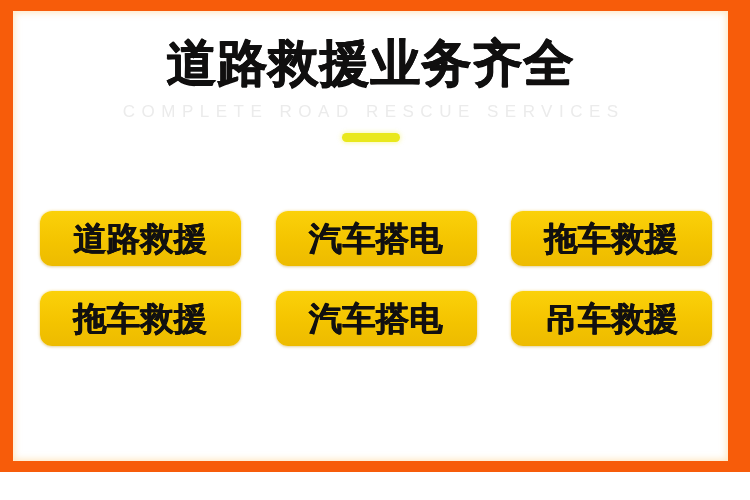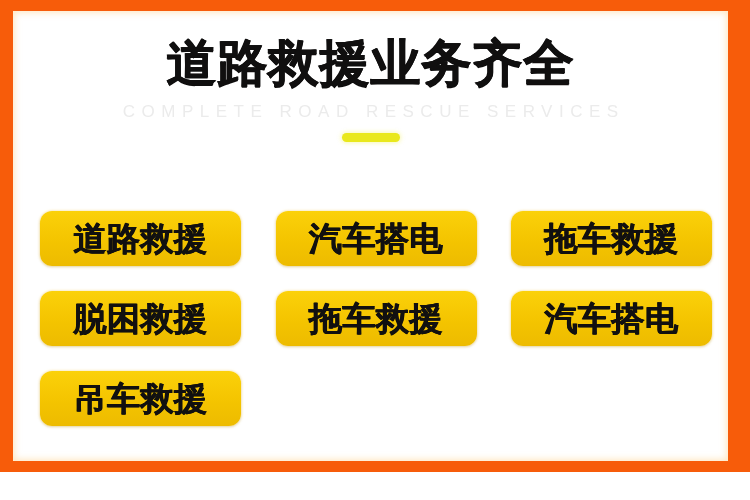--- a/index.html
+++ b/index.html
@@ -141,23 +141,20 @@
     <div class="pill">
       <span class="pill-label">道路救援</span>
     </div>
     <div class="pill">
       <span class="pill-label">汽车搭电</span>
     </div>
     <div class="pill">
       <span class="pill-label">拖车救援</span>
     </div>
     <div class="pill">
-      <span class="pill-label">脱困救援</span>
-    </div>
-    <div class="pill">
       <span class="pill-label">拖车救援</span>
     </div>
     <div class="pill">
       <span class="pill-label">汽车搭电</span>
     </div>
     <div class="pill">
       <span class="pill-label">吊车救援</span>
     </div>
   </div>
 

